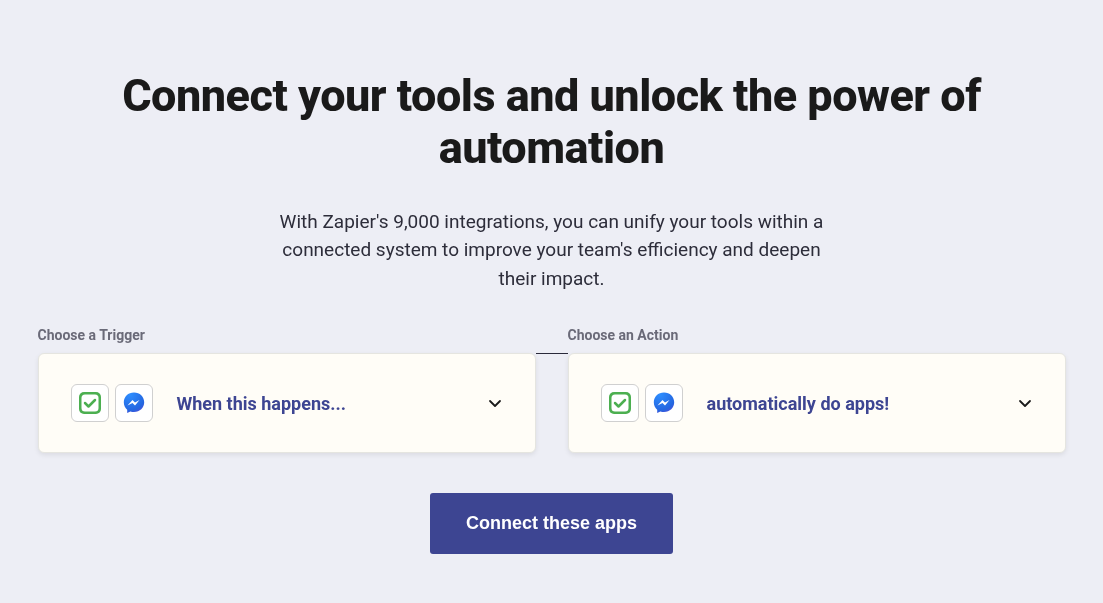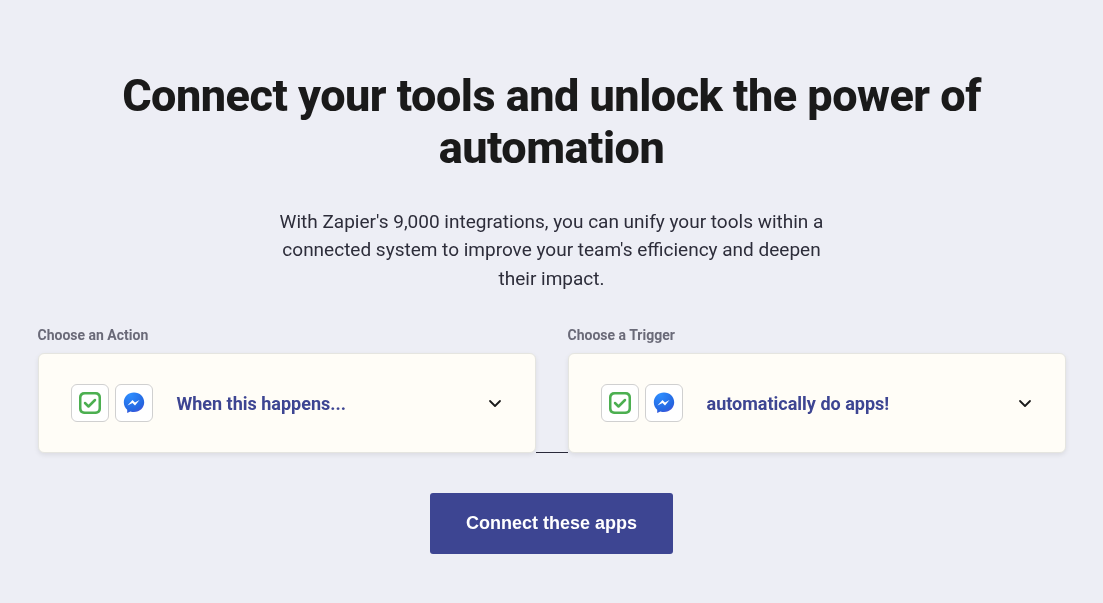--- a/index.html
+++ b/index.html
@@ -46,21 +46,21 @@
     .label-col {
       flex: 1;
     }
     .card-label {
       font-size: 14px;
       font-weight: 700;
       color: #6a6a78;
     }
     .cards-row {
       display: flex;
-      align-items: flex-end;
+      align-items: flex-start;
       width: 1028px;
       margin-top: 10px;
     }
     .card {
       flex: 1;
       background: #fffdf7;
       border: 1px solid #e5e5e0;
       border-radius: 6px;
       box-shadow: 0 2px 5px rgba(0,0,0,0.08);
       padding: 30px 32px;
@@ -115,24 +115,24 @@
   </style>
 </head>
 <body>
 
 <div class="container">
   <h1 class="heading">Connect your tools and unlock the power of automation</h1>
   <p class="subheading">With Zapier's 9,000 integrations, you can unify your tools within a connected system to improve your team's efficiency and deepen their impact.</p>
 
   <div class="labels-row">
     <div class="label-col">
-      <div class="card-label">Choose an Action</div>
+      <div class="card-label">Choose a Trigger</div>
     </div>
     <div class="label-col">
-      <div class="card-label">Choose a Trigger</div>
+      <div class="card-label">Choose an Action</div>
     </div>
   </div>
 
   <div class="cards-row">
     <div class="card">
       <div class="app-icons">
         <div class="app-icon">
           <svg width="26" height="26" viewBox="0 0 26 26">
             <rect x="2" y="2" width="22" height="22" rx="5" fill="#4caf50"></rect>
             <rect x="4.5" y="4.5" width="17" height="17" rx="3.5" fill="#ffffff"></rect>

